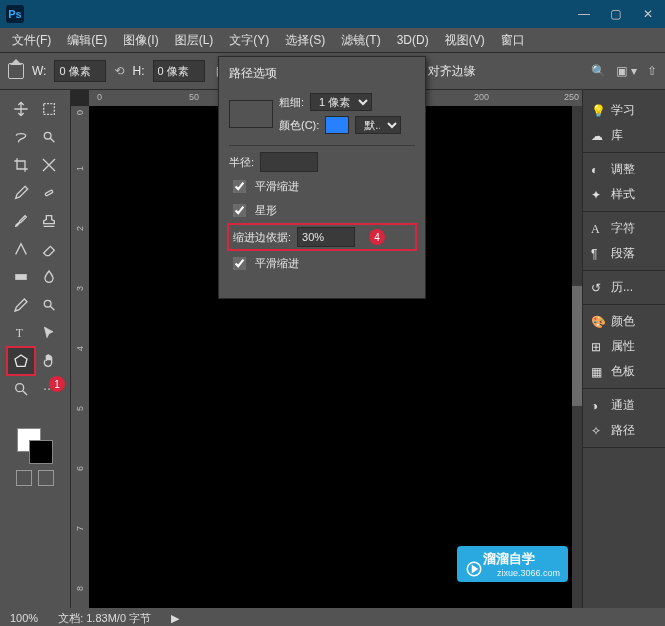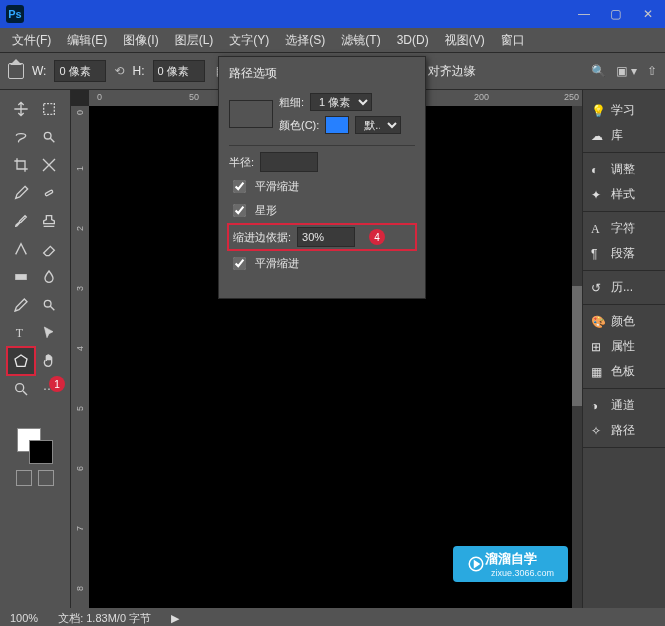--- a/index.html
+++ b/index.html
@@ -1,16 +1,16 @@
 <!DOCTYPE html>
 <html><head>
 <meta charset="utf-8">
 <style>
   html,body{margin:0;padding:0;background:#323232;font-family:"Microsoft YaHei",Arial,sans-serif;font-size:12px;color:#e6e6e6;width:665px;height:626px;overflow:hidden}
-  .titlebar{height:28px;background:#1d4ed8;display:flex;align-items:center;padding:0 6px}
+  .titlebar{height:28px;background:#0c4a6e;display:flex;align-items:center;padding:0 6px}
   .titlebar .ps{width:18px;height:18px;background:#001e36;border-radius:3px;color:#31a8ff;font-weight:bold;font-size:11px;display:flex;align-items:center;justify-content:center;margin-right:6px}
   .titlebar .wctl{margin-left:auto;display:flex;gap:10px;color:#c8c8c8}
   .titlebar .wctl span{width:22px;text-align:center}
   .menubar{height:24px;background:#535353;display:flex;align-items:center;padding:0 6px;gap:4px;border-bottom:1px solid #2a2a2a}
   .menubar span{padding:2px 6px;color:#e0e0e0}
   .optbar{height:36px;background:#535353;display:flex;align-items:center;padding:0 8px;gap:8px;border-bottom:1px solid #2a2a2a;position:relative}
   .home-icon{width:14px;height:14px;border:1px solid #c8c8c8;border-radius:2px;position:relative}
   .home-icon:before{content:"";position:absolute;top:-5px;left:1px;border-left:6px solid transparent;border-right:6px solid transparent;border-bottom:6px solid #c8c8c8}
   .numfield{background:#3a3a3a;border:1px solid #2a2a2a;color:#e6e6e6;padding:1px 4px;width:42px;height:18px;font-size:11px}
   .numfield.hl{outline:2px solid #d7263d}
@@ -56,22 +56,22 @@
   .popup .row{display:flex;align-items:center;gap:6px;margin:5px 0;font-size:11px}
   .popup .swatch-thumb{width:42px;height:26px;background:#535353;border:1px solid #2a2a2a}
   .popup .lbl{text-align:right;flex:0 0 auto}
   .popup select,.popup input[type=text]{background:#3a3a3a;border:1px solid #2a2a2a;color:#e6e6e6;font-size:11px;height:18px;padding:0 4px}
   .popup select{width:62px}
   .popup .color{width:22px;height:16px;background:#2680ff;border:1px solid #2a2a2a;display:inline-block}
   .popup .sep{border:none;border-top:1px solid #3a3a3a;margin:6px 0}
   .popup .hlrow{outline:2px solid #d7263d;padding:2px 4px}
   .popup .w60{width:48px}
 
-  .watermark{position:absolute;right:14px;bottom:26px;background:#2aa9e0;color:#fff;padding:4px 14px;border-radius:4px;display:flex;align-items:center;font-size:13px}
-  .watermark .sub{font-size:9px;color:#e8f6fd;margin-left:6px}
+  .watermark{position:absolute;right:14px;bottom:26px;background:#2aa9e0;color:#fff;padding:4px 8px;border-radius:4px;display:flex;align-items:flex-end;font-size:13px}
+  .watermark .sub{font-size:9px;color:#e8f6fd;margin-left:14px}
   .watermark svg{width:18px;height:18px}
 </style>
 </head>
 <body>
 
 <div class="titlebar">
   <div class="ps">Ps</div>
   <div class="wctl">
     <span>―</span>
     <span>▢</span>

